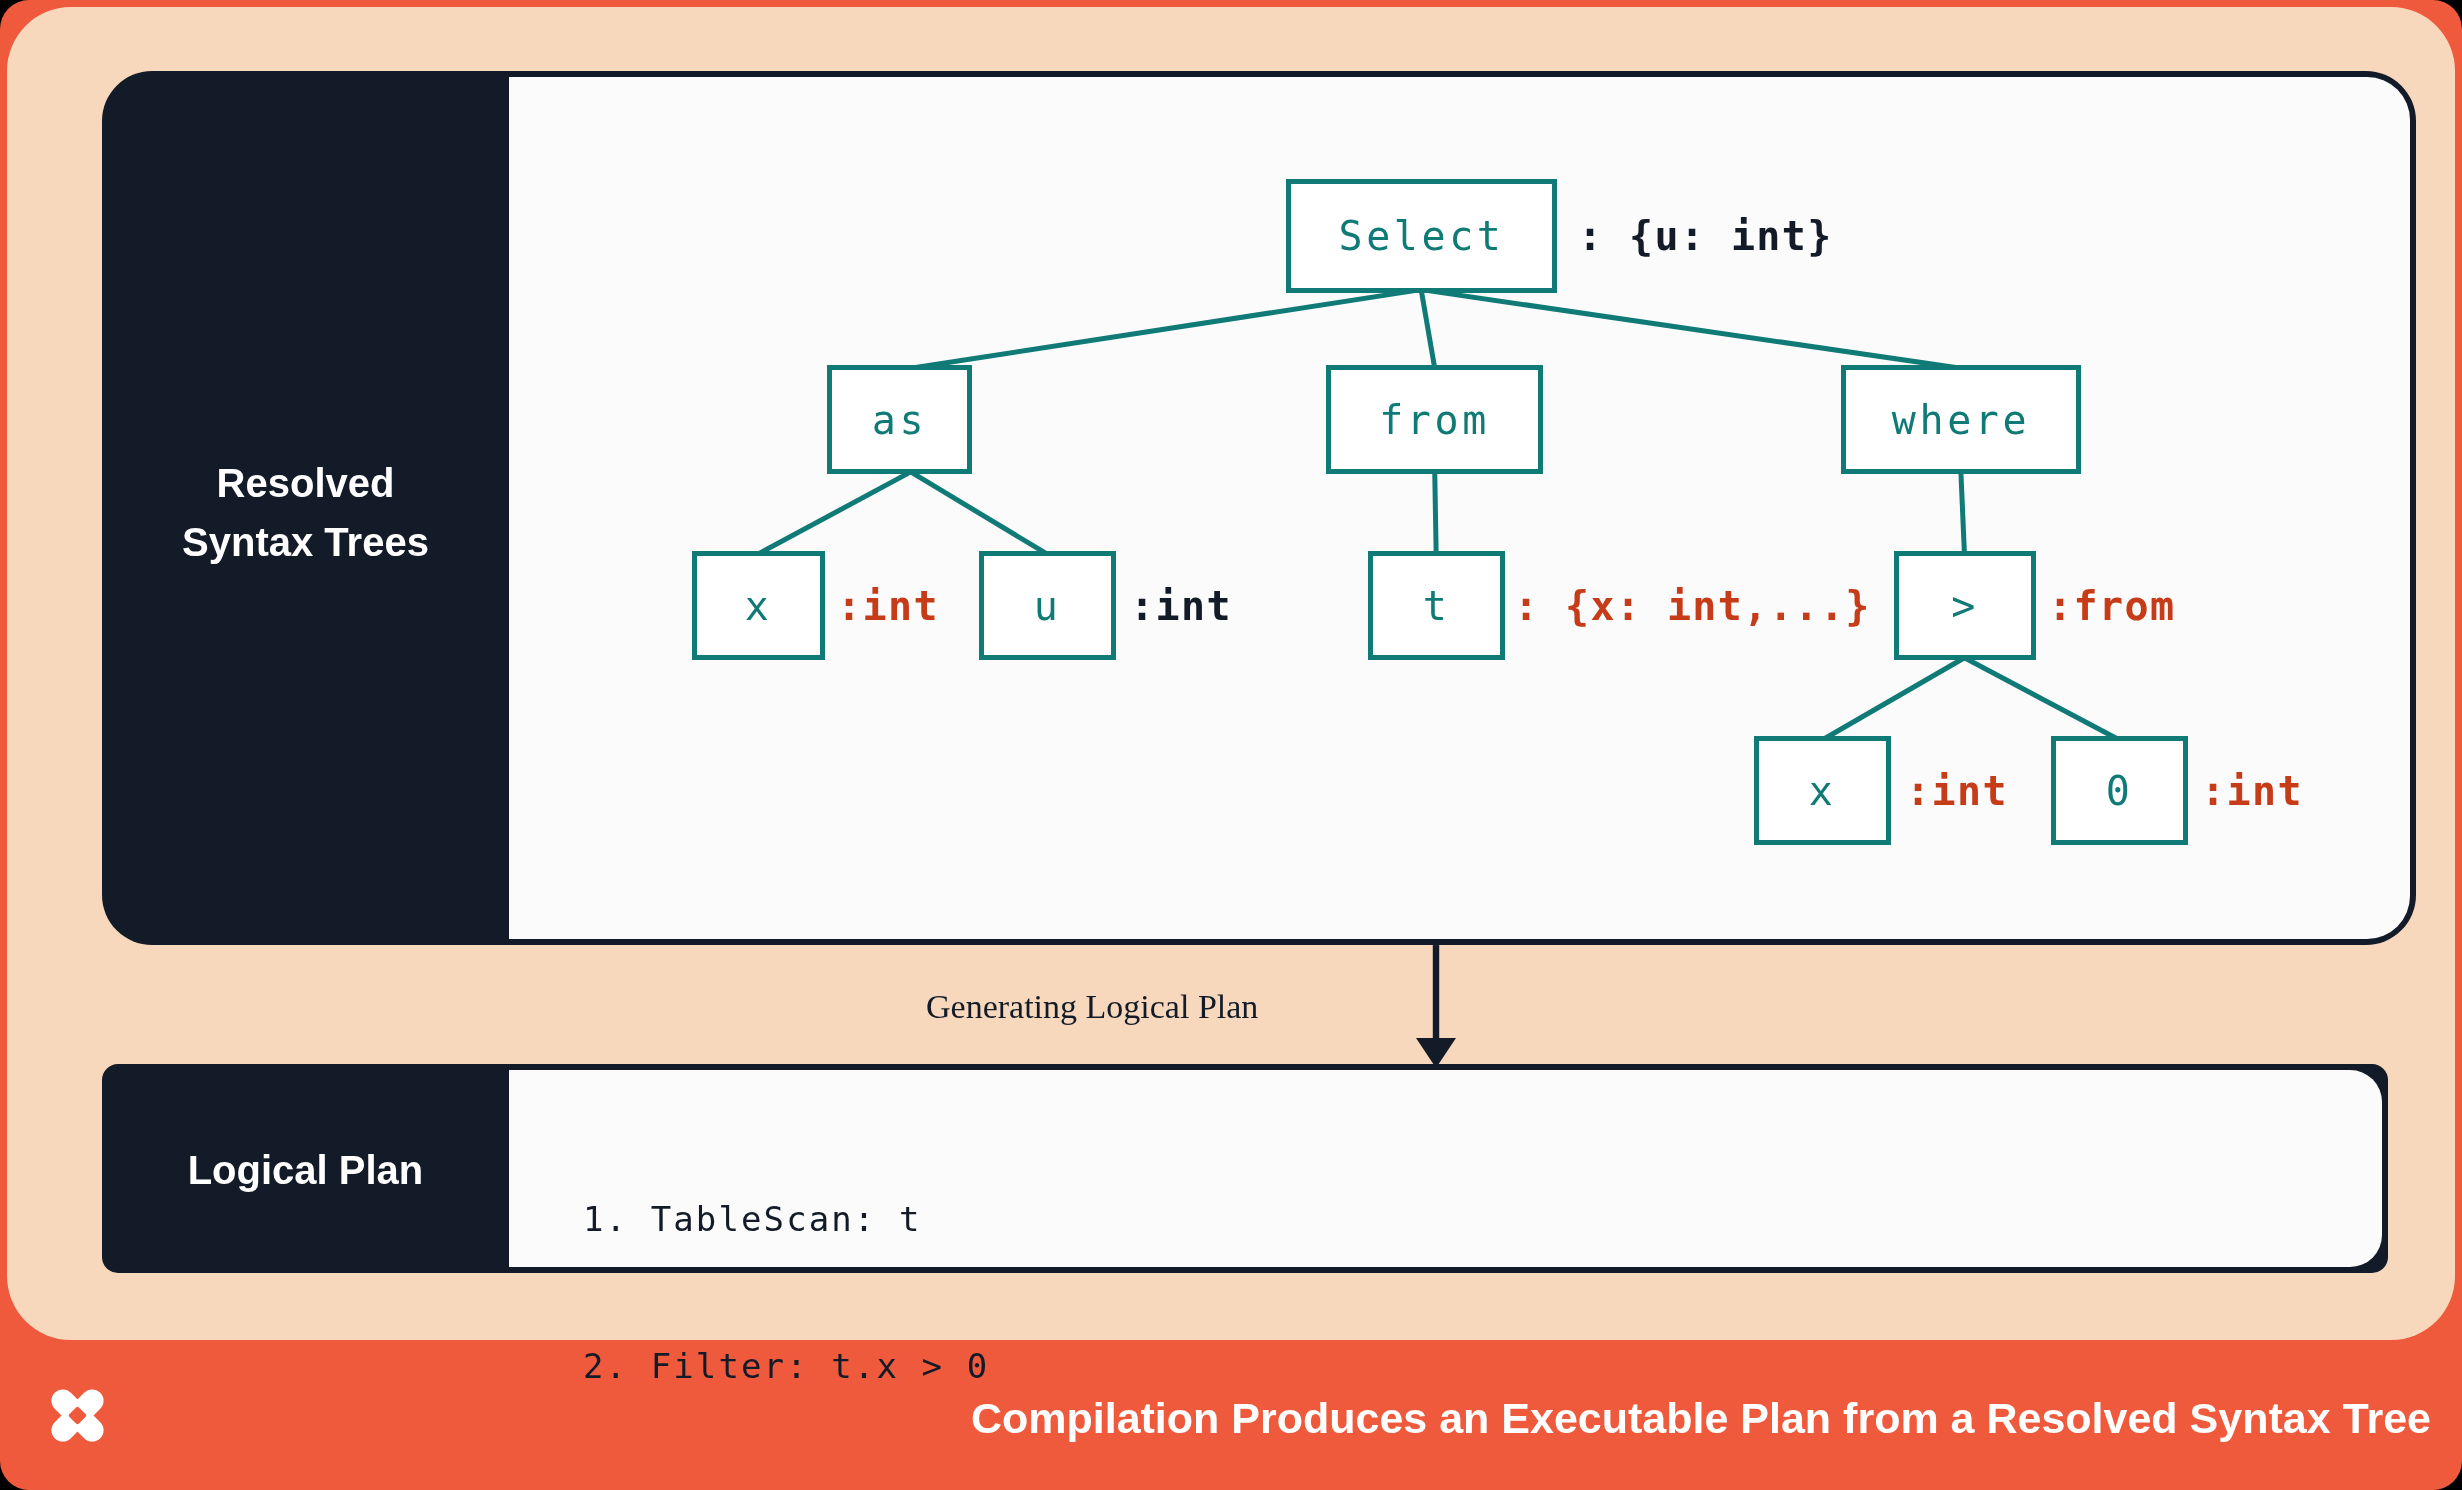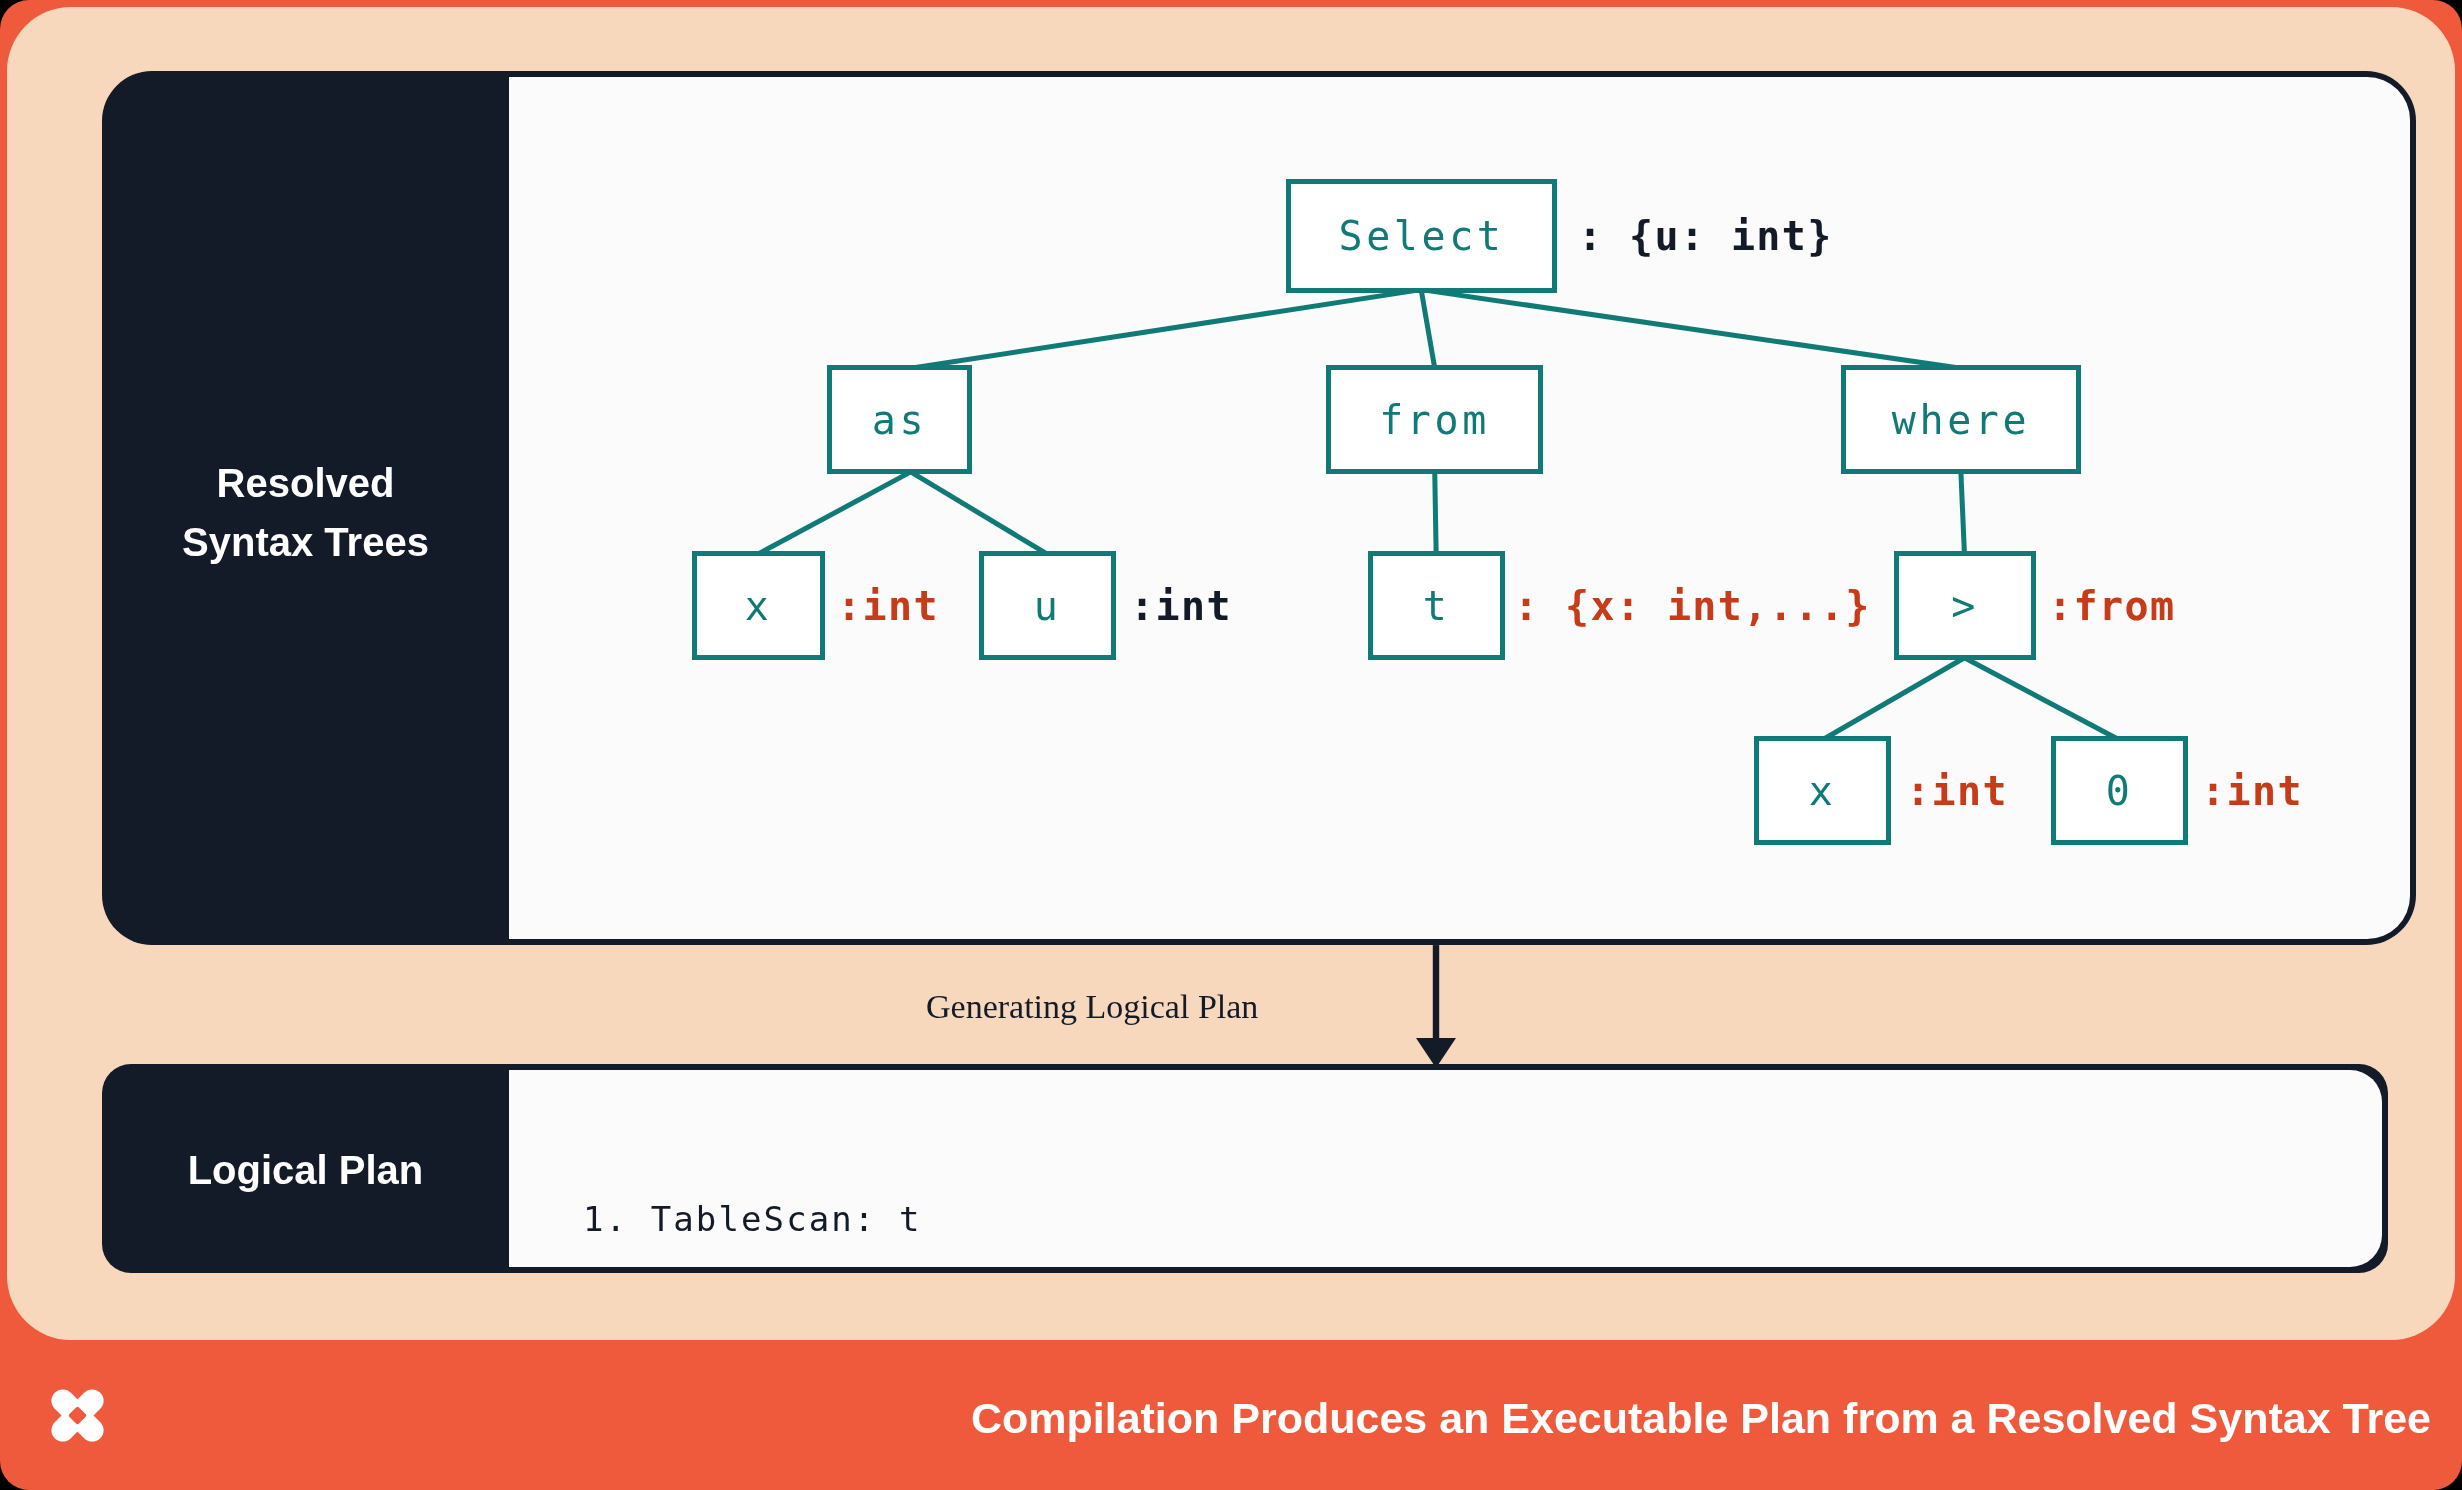--- a/index.html
+++ b/index.html
@@ -1,21 +1,21 @@
 <!DOCTYPE html>
 <html style="font-size:11.4px"><head>
 <meta charset="utf-8">
 <style>
   html,body{margin:0;padding:0;background:#000;}
   .stage{position:relative;width:2462px;height:1490px;background:#ef5a3d;border-radius:29px;overflow:hidden;
          font-family:"Liberation Sans",sans-serif;}
   .canvas{position:absolute;left:7.1px;top:7.1px;width:2448px;height:1333px;background:#f8d8bd;border-radius:64px;}
   .panel{position:absolute;background:#131b28;}
   .panel-top{left:102px;top:71px;width:2286px;height:874px;border-radius:50px;padding-left:28px;}
-  .panel-bottom{left:102px;top:1064px;width:2286px;height:209px;border-radius:29px;}
+  .panel-bottom{left:102px;top:1064px;width:2286px;height:209px;border-radius:16px;}
   .panel-content{position:absolute;left:407px;top:5.7px;right:5.7px;bottom:5.7px;background:#fbfbfc;}
   .panel-top .panel-content{border-radius:0 43px 43px 0;}
   .panel-bottom .panel-content{border-radius:0 32px 32px 0;}
   .sidebar-label{position:absolute;left:0;width:407px;color:#ffffff;font-weight:700;font-size:40px;
                  line-height:59px;text-align:center;}
   .sidebar-label-top{top:383px;}
   .sidebar-label-bottom{top:77px;}
   .edges{position:absolute;left:0;top:0;pointer-events:none;}
   .node{position:absolute;border:5px solid #107a77;background:#ffffff;display:flex;align-items:center;
         justify-content:center;font-family:"DejaVu Sans Mono",monospace;font-size:40px;color:#107a77;
@@ -89,20 +89,21 @@
   <div class="ann" style="left: 2201px; top: 736px; height: 109px; color: rgb(199, 60, 24);">:int</div>
 
   <div class="transition-label">Generating Logical Plan</div>
   <svg class="edges" style="left:1411px;top:945px;" width="50" height="123" viewBox="0 0 70 172">
     <line x1="35" y1="0" x2="35" y2="132" stroke="#131b28" stroke-width="9"></line>
     <polygon points="7,130 63,130 35,172" fill="#131b28"></polygon>
   </svg>
 
   <div class="plan-list">
     <div>1. TableScan: t</div>
+    <div>2. Filter: t.x &gt; 0</div>
     
   </div>
 
   <svg class="logo" viewBox="0 0 100 100">
     <g transform="translate(50,50)">
       <g fill="#ffffff">
         <rect x="-48" y="-17" width="96" height="34" rx="17" transform="rotate(45)"></rect>
         <rect x="-48" y="-17" width="96" height="34" rx="17" transform="rotate(-45)"></rect>
       </g>
       <rect x="-10" y="-10" width="20" height="20" rx="3" transform="rotate(45)" fill="#ef5a3d"></rect>

